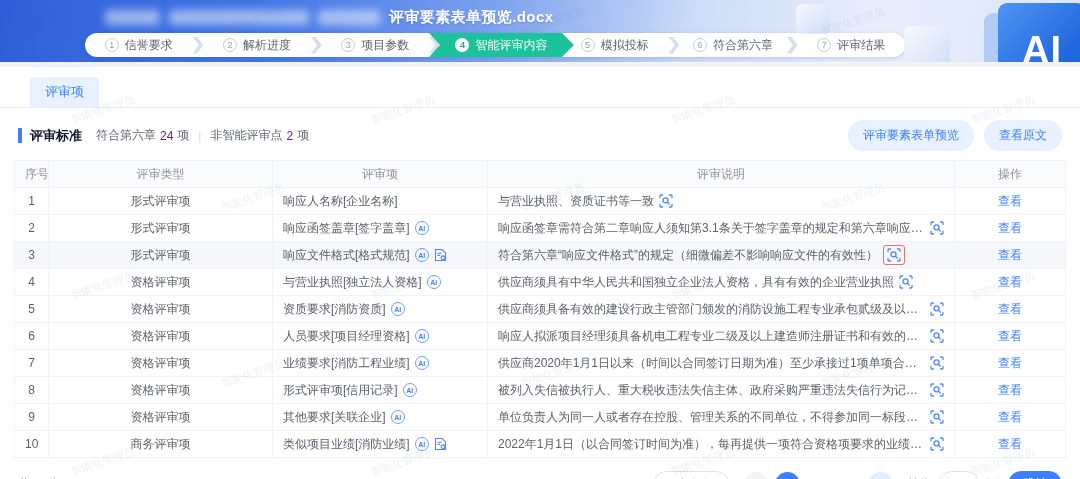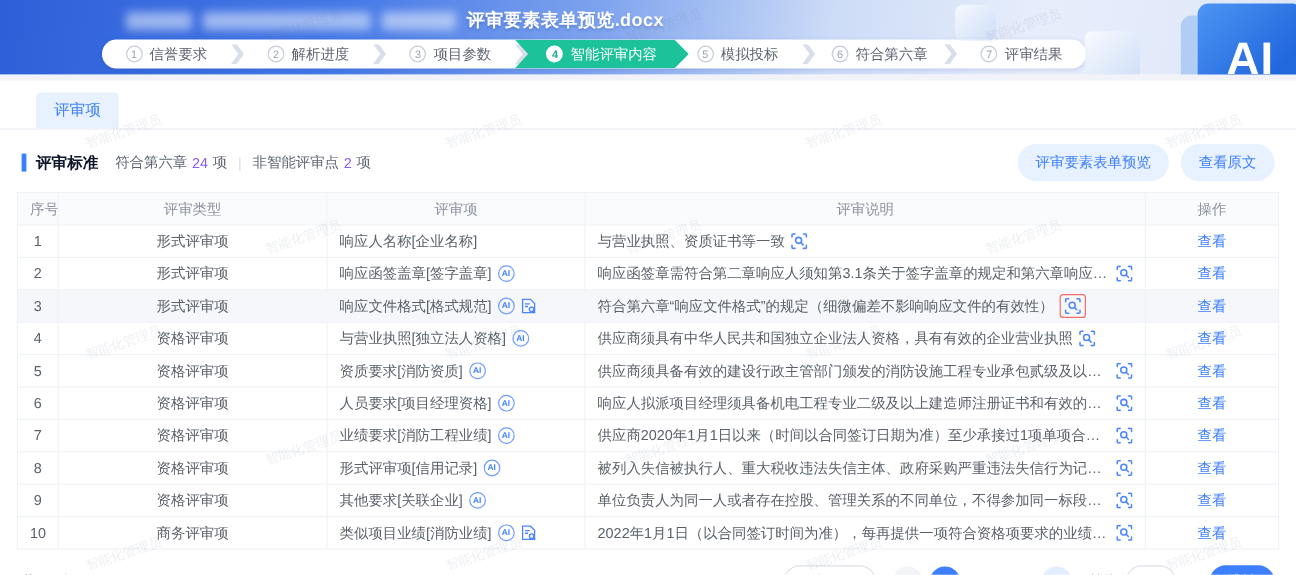--- a/index.html
+++ b/index.html
@@ -34,21 +34,21 @@
 
   
   .tab-row { padding:10px 30px 0; border-bottom:1px solid #E9ECF2; }
   .tab-pill { display:inline-block; background:#E8F1FF; color:#3D7FFF; font-size:13px;
     padding:6px 15px; border-radius:4px 4px 0 0; cursor:pointer; }
 
   
   .section-row { display:flex; align-items:center; padding:12px 18px 9px; }
   .section-title { font-size:13px; font-weight:bold; color:#0f172a; border-left:4px solid #3D7FFF; padding-left:8px; line-height:15px; }
   .counts { margin-left:14px; font-size:12px; color:#5F6572; display:flex; align-items:center; gap:4px; }
-  .count-red { color:#8b5cf6; }
+  .count-red { color:#701a75; }
   .v-div { color:#D8DCE4; margin:0 5px; }
   .spacer { flex:1; }
   .pill-btn { background:#E8F1FF; color:#3D7FFF; border:none; font-size:12px; padding:7px 15px;
     border-radius:16px; margin-left:10px; cursor:pointer; font-family:inherit; }
 
   
   .tbl-wrap { margin:0 14px; }
   table { width:100%; border-collapse:collapse; table-layout:fixed; }
   th,td { border:1px solid #EFF2F6; font-size:12px; font-weight:normal; text-align:center;
     padding:0 10px; height:27px; overflow:hidden; white-space:nowrap; }

